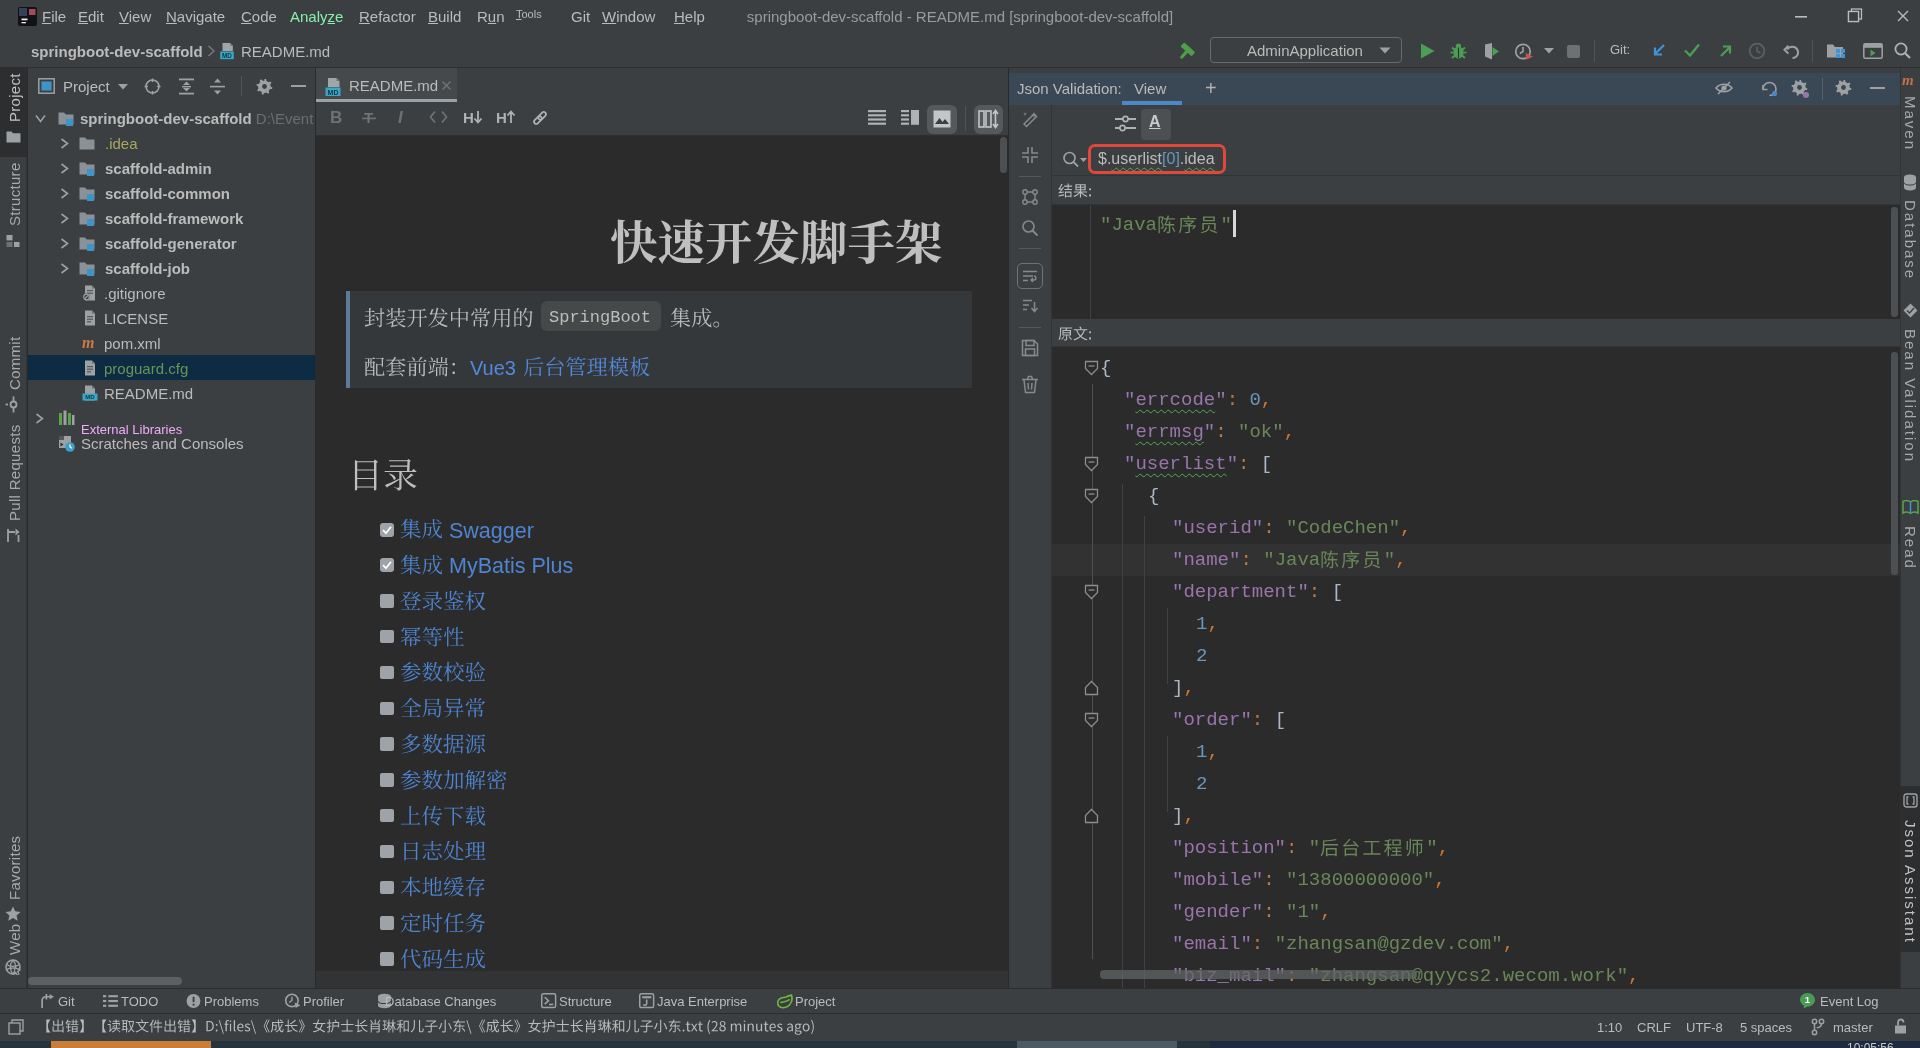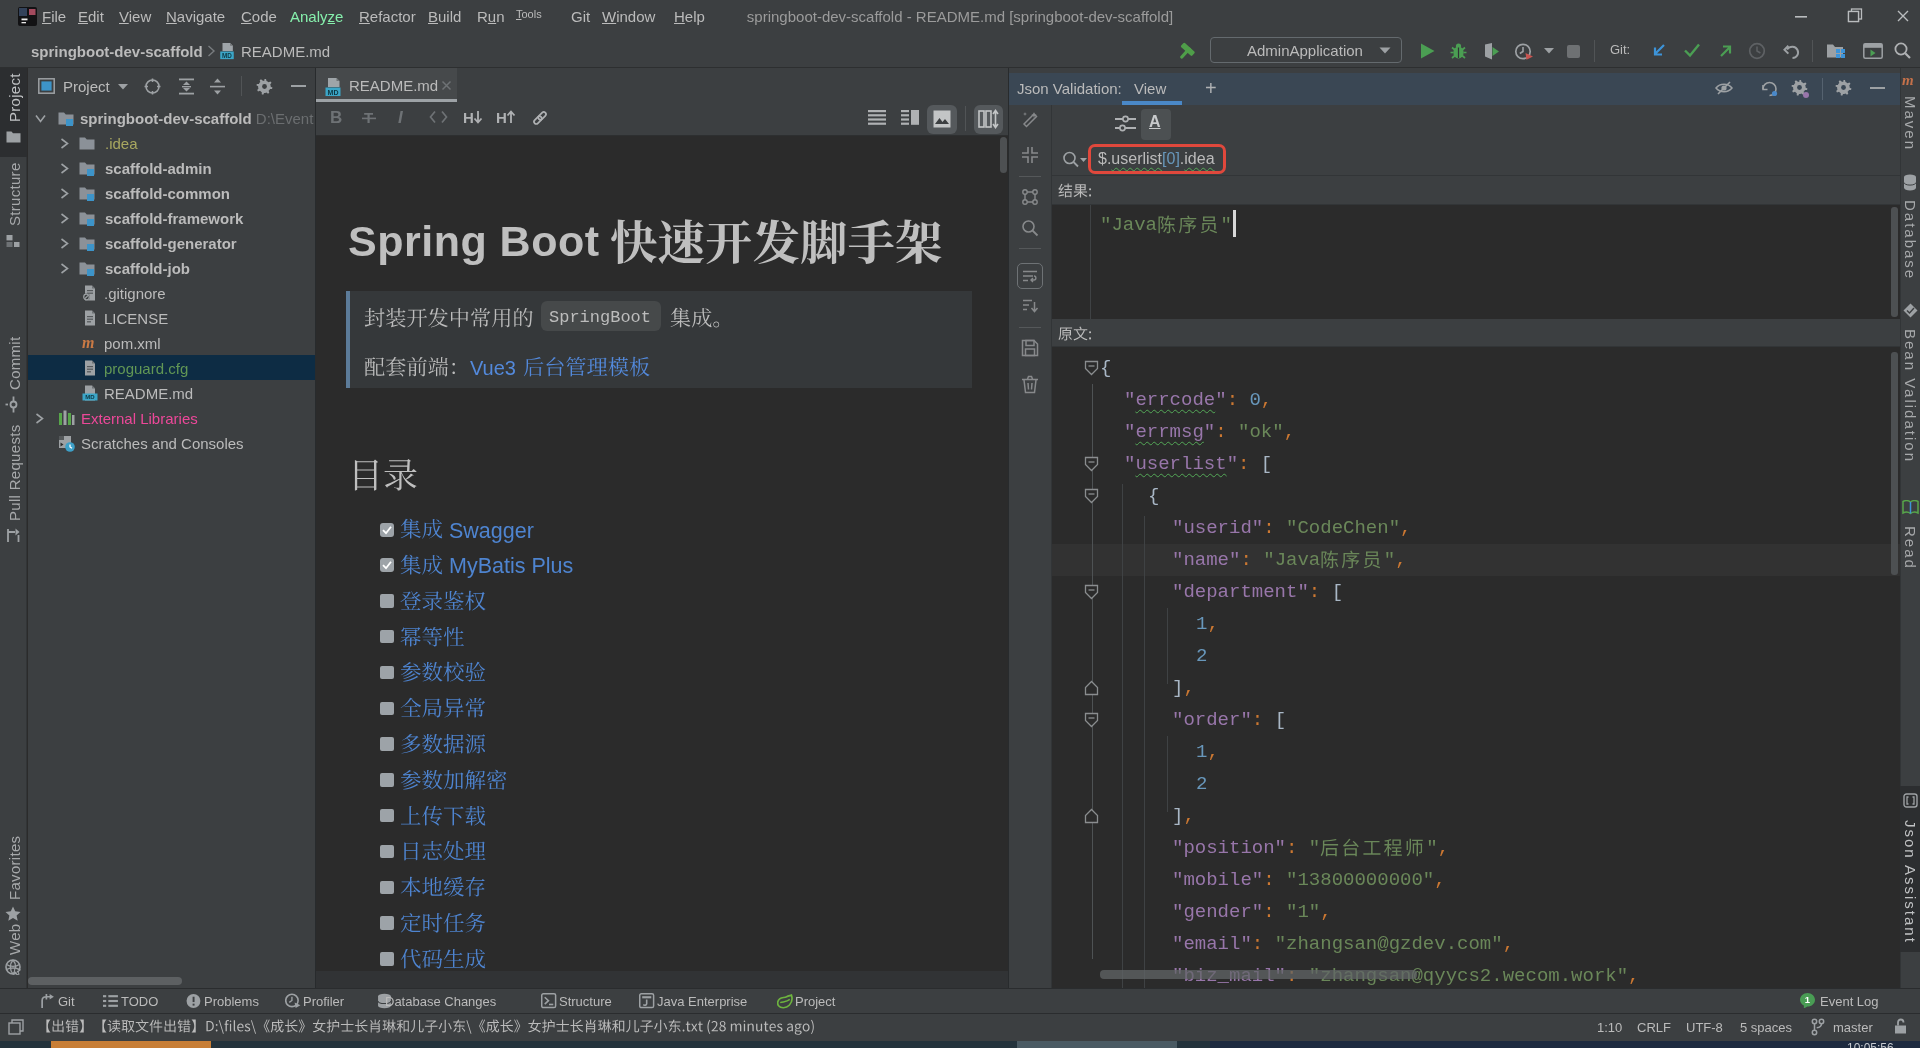--- a/index.html
+++ b/index.html
@@ -291,21 +291,21 @@
 <div class="abs" style="left:104px;top:385px;font-size:15px;color:#bbbbbb">README.md</div>
 <svg class="ic" style="left:35px;top:413px" width="9" height="11" viewBox="0 0 9 11">
     <path d="M1.5 1 L7.5 5.5 L1.5 10" stroke="#9da1a4" stroke-width="1.6" fill="none"></path>
   </svg>
 <svg class="ic" style="left:58px;top:410px" width="17" height="16" viewBox="0 0 17 16">
 <rect x="1" y="3" width="3" height="12" fill="#57a64a"></rect>
     <rect x="5.5" y="0.5" width="3" height="14.5" fill="#9da1a4"></rect>
 <rect x="10" y="3" width="3" height="12" fill="#57a64a"></rect>
     <rect x="14" y="5" width="2.5" height="10" fill="#9da1a4"></rect>
 </svg>
-<div class="abs" style="left:81px;top:410px;font-size:15px;color:#ec4899">External Libraries</div>
+<div class="abs" style="left:81px;top:422px;font-size:13px;color:#f0abfc">External Libraries</div>
 <svg class="ic" style="left:58px;top:435px" width="18" height="17" viewBox="0 0 18 17">
 <path d="M1 1 L13 1 L13 13 L1 13 Z" fill="#9da1a4"></path>
 <path d="M1 1 L6 1 L6 5 L1 5 Z" fill="#54585a"></path>
 <path d="M2.5 7.5 L5.5 9.5 L2.5 11.5 Z" fill="#2b2b2b"></path>
 <circle cx="12" cy="12" r="4.8" fill="#3da0c8"></circle>
 <path d="M12 9.5 L12 12 L14 13.2" stroke="#fff" stroke-width="1.3" fill="none"></path>
 </svg>
 <div class="abs" style="left:81px;top:435px;font-size:15px;color:#bbbbbb">Scratches and Consoles</div>
 <div class="abs" style="left:28px;top:977px;width:154px;height:8px;background:#5d6062;border-radius:4px"></div>
 <div class="abs" style="left:316px;top:68px;width:692px;height:920px;background:#2b2b2b"></div>
@@ -366,21 +366,20 @@
 </svg>
 <div class="abs" style="left:965px;top:106px;width:1px;height:25px;background:#515456"></div>
 <div class="abs" style="left:974px;top:105px;width:29px;height:29px;background:#55595c;border-radius:6px"></div>
 <svg class="ic" style="left:978px;top:109px" width="21" height="20" viewBox="0 0 21 20">
 <rect x="1" y="2" width="5" height="16" fill="none" stroke="#c3c5c6" stroke-width="1.6"></rect>
 <rect x="8" y="2" width="5" height="16" fill="none" stroke="#c3c5c6" stroke-width="1.6"></rect>
 <path d="M17.5 2 L17.5 18 M15 5 L17.5 1.5 L20 5 M15 15 L17.5 18.5 L20 15" stroke="#c3c5c6" stroke-width="1.6" fill="none"></path>
 </svg>
 <div class="abs" style="left:1000px;top:137px;width:7px;height:36px;background:#4d5052;border-radius:4px"></div>
 <div class="abs" style="left:316px;top:136px;width:684px;height:835px;overflow:hidden" id="prev">
-<div class="abs" style="left:32px;top:81px;font-size:43px;font-weight:bold;color:#bfbfbf;letter-spacing:0.5px">Spring Boot</div>
 <div style="position:absolute;left:294px;top:82.2px;"><svg width="332.5" height="48.5" viewBox="0 0 332.5 48.5" style="overflow:visible;">
         <path d="M7.8 1.5V46H8.9C10.9 46 13.2 44.9 13.2 44.5V3.6C14.5 3.4 14.9 2.8 15 2.2ZM4.8 10.6C5.1 13.7 3.7 17.1 2.5 18.6C1.3 19.5 0.8 20.9 1.5 22.2C2.5 23.7 4.8 23.5 5.7 22C7.1 20 7.5 15.9 5.6 10.6ZM13.8 10.4 13.3 10.5C14.2 12.6 15.2 15.7 15 18.3C18.3 21.7 22.9 14.8 13.8 10.4ZM35.5 12.4V24.3H29.8C30.2 20.8 30.3 16.9 30.3 12.4ZM24.7 1.9 24.7 11.1H17.6L18 12.4H24.7C24.7 16.9 24.7 20.8 24.4 24.3H14.4L14.8 25.6H24.3C23.4 34.1 20.8 39.9 13.4 44.4L13.9 45.1C24.8 41.1 28.5 35.1 29.6 25.8C30.7 33.2 33.5 41.2 41.9 44.9C42.2 41.5 43.8 39.9 46.7 39.3V38.7C36.6 36.2 32 31.5 30.4 25.6H45.6C46.2 25.6 46.7 25.4 46.8 24.9C45.5 23.1 42.9 20.3 42.9 20.3L40.7 24.3H40.6V13.2C41.5 13 42.2 12.6 42.5 12.3L37.5 8.5L35.1 11.1H30.3L30.3 3.9C31.4 3.8 31.9 3.3 32.1 2.6ZM51.4 2.5 51 2.7C52.9 5.5 55.2 9.5 55.9 12.8C60.9 16.6 65.2 6.5 51.4 2.5ZM55.1 36.2C53 37.5 50.4 39.3 48.5 40.4L52.3 45.9C52.6 45.6 52.8 45.3 52.7 44.8C54.2 42.2 56.6 38.7 57.5 37.1C58.1 36.3 58.6 36.2 59.2 37.1C63.2 42.8 67.5 45.1 77.2 45.1C81.6 45.1 86.8 45.1 90.3 45.1C90.5 42.9 91.7 41 93.9 40.5V39.9C88.6 40.2 84.2 40.3 78.9 40.3C69 40.3 63.9 39.3 60 35.5V20.7C61.3 20.4 62 20.1 62.4 19.6L56.9 15.2L54.3 18.6H49.1L49.4 19.9H55.1ZM75 21.3H70.3V14.6H75ZM88.2 3.9 85.1 7.6H80.4V3.3C81.7 3.1 82 2.7 82.2 2L75 1.3V7.6H63L63.4 9H75V13.3H70.6L65 11.1V25.3H65.8C67.9 25.3 70.3 24.1 70.3 23.7V22.7H73C71 27.6 67.5 32.6 63 36L63.4 36.6C68 34.6 71.9 32 75 28.8V39.3H76C78 39.3 80.4 38.1 80.4 37.6V26.2C83.4 28.7 86.9 32.3 88.4 35.4C93.9 38.2 96.5 27.7 80.4 25.3V22.7H85.1V24.4H86C87.8 24.4 90.4 23.3 90.4 23V15.5C91.4 15.3 92.1 14.9 92.4 14.5L87.1 10.5L84.6 13.3H80.4V9H92.3C93 9 93.5 8.7 93.7 8.2C91.6 6.4 88.2 3.9 88.2 3.9ZM80.4 14.6H85.1V21.3H80.4ZM133.9 2.2 131.1 5.9H98.6L99 7.3H108.7V21.4V22H96.7L97 23.4H108.7C108.4 32.1 106.4 39.5 96.5 45.5L96.9 45.9C111.8 41 114.3 32.3 114.6 23.4H123V45.7H124C127.1 45.7 128.9 44.5 128.9 44.1V23.4H140C140.6 23.4 141.1 23.1 141.3 22.6C139.5 20.7 136.1 17.7 136.1 17.7L133.3 22H128.9V7.3H137.8C138.5 7.3 139 7.1 139.1 6.6C137.2 4.8 133.9 2.2 133.9 2.2ZM114.7 21.3V7.3H123V22H114.7ZM171.7 2.9 171.2 3.2C172.9 5.4 174.9 8.7 175.5 11.7C180.5 15.5 185.3 5.7 171.7 2.9ZM182.9 10.6 179.7 14.7H165.1C166 11.2 166.7 7.6 167.2 3.9C168.3 3.8 168.9 3.4 169.1 2.6L161.1 1.4C160.8 5.7 160.2 10.2 159.2 14.7H153.6C154.5 12.2 155.7 8.6 156.4 6.4C157.6 6.5 158.1 5.9 158.4 5.4L151.1 3.4C150.6 5.7 149 10.8 147.8 14C147.1 14.3 146.4 14.7 146 15.1L151.3 18.5L153.4 16.1H158.9C156.5 26.1 152 35.9 143.7 42.9L144.3 43.4C152.1 39.1 157.3 33.1 160.8 26.2C161.9 29.5 163.6 32.8 166.4 35.9C161.8 40.1 155.8 43.3 148.4 45.5L148.7 46.1C157.2 44.8 164 42.3 169.3 38.7C172.7 41.5 177.2 43.9 183.3 45.9C183.8 42.7 185.6 41.2 188.6 40.8L188.7 40.1C182.4 38.9 177.4 37.3 173.4 35.5C176.9 32.3 179.6 28.5 181.5 24.1C182.8 24 183.3 23.8 183.7 23.4L178.5 18.5L175.1 21.6H162.9C163.6 19.8 164.2 17.9 164.7 16.1H187.2C187.9 16.1 188.4 15.8 188.5 15.3C186.4 13.4 182.9 10.6 182.9 10.6ZM162.3 22.9H175.3C173.9 26.7 171.8 30.2 169.1 33.2C165.3 30.7 162.8 27.8 161.5 24.8ZM218 7.9 216.2 10.6H215.8V3.5C216.9 3.4 217.3 2.9 217.3 2.3L211.4 1.8V10.6H206.9L207.3 12H211.4V21.1H206.2L206.6 22.5H210.9C210.4 26.5 208.7 33.2 207.2 35.8C206.9 36.1 205.9 36.3 205.9 36.3L208.1 41.7C208.5 41.6 208.9 41.3 209.1 40.8C212.2 39.5 215.1 38.1 217.2 37C217.3 38.1 217.3 39.2 217.2 40.2C220.8 44.3 224.9 35.4 215.9 26.8L215.3 27C216 29.4 216.7 32.5 217.1 35.4L209 36.2C211.4 33.1 214 28.5 215.6 25.1C216.5 25.1 217 24.7 217.2 24.2L212.6 22.5H220.9C221.3 22.5 221.7 22.4 221.9 22V46.1H222.6C224.7 46.1 226.2 44.9 226.2 44.4V7.2H229.9V32C229.9 32.5 229.8 32.8 229.2 32.8C228.7 32.8 226.8 32.6 226.8 32.6V33.4C228 33.6 228.6 34.1 228.9 34.8C229.2 35.5 229.3 36.8 229.4 38.2C233.8 37.8 234.4 36 234.4 32.5V7.8C235.3 7.6 235.9 7.3 236.2 6.9L231.5 3.4L229.5 5.8H226.4L221.9 3.7V21.4C220.6 20 218.7 18.2 218.7 18.2L216.8 21.1H215.8V12H220.1C220.7 12 221.2 11.7 221.3 11.2C220.1 9.8 218 7.9 218 7.9ZM201.1 26.5H198.1L198.2 20.9V16.7H201.1ZM193.6 4.1V20.9C193.6 29.4 193.8 38.6 191.2 45.7L191.9 46C196.6 40.9 197.7 34.2 198.1 27.8H201.1V39.7C201.1 40.3 200.9 40.6 200.3 40.6C199.6 40.6 197 40.3 197 40.3V41C198.5 41.3 199.2 41.8 199.6 42.6C200 43.3 200.2 44.5 200.3 46C205.2 45.5 205.8 43.7 205.8 40.2V6.6C206.6 6.4 207.2 6 207.5 5.7L202.8 2L200.7 4.6H199L193.6 2.5ZM201.1 15.3H198.2V5.9H201.1ZM273.1 1.5C266.1 4.5 252.6 7.8 241.5 9.3L241.6 10C247 10 252.8 9.8 258.4 9.4V17.3H241.3L241.7 18.6H258.4V27.5H238.7L239.1 28.9H258.4V38.5C258.4 39.1 258.1 39.5 257.2 39.5C255.7 39.5 248.3 39.1 248.3 39.1V39.7C251.7 40.2 253 40.8 254.2 41.8C255.3 42.7 255.7 44.1 255.9 46C263.3 45.5 264.5 42.7 264.5 38.7V28.9H282.6C283.3 28.9 283.8 28.6 284 28.1C281.6 26.2 277.9 23.5 277.9 23.5L274.6 27.5H264.5V18.6H280.5C281.2 18.6 281.8 18.4 281.9 17.9C279.7 16 276 13.3 276 13.3L272.7 17.3H264.5V8.7C268.6 8.3 272.5 7.7 275.6 7C277.3 7.7 278.4 7.6 278.9 7.1ZM305.6 23.1V29H286.5L286.9 30.4H301.7C298.4 35.6 292.9 41 286.4 44.5L286.7 45C294.4 42.8 301 39.3 305.6 34.8V46.1H306.7C308.9 46.1 311.5 45.1 311.5 44.6L311.6 30.4C314.7 37.2 319.9 42 326.9 44.8C327.6 41.9 329.2 40.1 331.4 39.6L331.5 39C324.6 37.8 317 34.7 312.7 30.4H329.6C330.2 30.4 330.7 30.1 330.9 29.6C328.7 27.7 325.2 25.1 325.2 25.1L322.1 29H311.6L311.5 25.1C312.8 24.9 313.2 24.4 313.3 23.7L312.2 23.7H312.4C314.6 23.7 317 22.4 317 21.9V20H323V23H323.9C325.9 23 328.6 21.8 328.6 21.4V8.4C329.5 8.2 330.1 7.8 330.4 7.5L325.1 3.4L322.6 6.2H317.2L311.6 3.9V23.6ZM323 18.7H317V7.6H323ZM294.6 1.5C294.5 3.5 294.5 5.6 294.4 7.7H286.9L287.3 9.1H294.2C293.6 14.4 291.8 19.9 286.2 24.8L286.8 25.5C295.7 20.9 298.4 14.8 299.4 9.1H303.4C303.1 14.4 302.5 17.4 301.7 18.1C301.4 18.4 301.1 18.5 300.4 18.5C299.5 18.5 297.2 18.3 295.9 18.2L295.8 18.9C297.4 19.2 298.6 19.7 299.2 20.5C299.8 21.1 300 22.4 299.9 23.9C302.2 23.9 303.9 23.4 305.2 22.5C307.3 21 308.2 17.5 308.6 9.9C309.6 9.7 310.1 9.5 310.5 9.1L305.7 5.2L303 7.7H299.6C299.8 6.2 300 4.7 300.1 3.3C301.1 3.2 301.5 2.7 301.6 2.1Z" fill="#bfbfbf"></path>
       </svg></div>
 <div class="abs" style="left:30px;top:155px;width:626px;height:97px;background:#35383a;border-left:4px solid #5c7b99"></div>
 <div style="position:absolute;left:48px;top:171.3px;"><svg width="169.6" height="21.6" viewBox="0 0 169.6 21.6" style="overflow:visible;">
         <path d="M11.9 8.7 11.6 8.8C12.3 10 13.1 11.9 13.1 13.4C14.4 14.8 15.9 11.5 11.9 8.7ZM16.4 1.2V6.1H10.3L10.4 6.7H16.4V18.1C16.4 18.5 16.2 18.6 15.8 18.6C15.3 18.6 13 18.4 13 18.4V18.8C14 18.9 14.6 19.1 14.9 19.3C15.2 19.5 15.4 19.9 15.4 20.4C17.5 20.1 17.7 19.4 17.7 18.3V6.7H20.1C20.4 6.7 20.6 6.6 20.6 6.3C20 5.7 18.9 4.8 18.9 4.8L18 6.1H17.7V2C18.3 2 18.5 1.7 18.5 1.4ZM5 1.1V4.5H1.4L1.6 5.1H5V8.7H0.8L1 9.4H10.6C10.9 9.4 11.1 9.3 11.2 9C10.5 8.4 9.4 7.5 9.4 7.5L8.5 8.7H6.4V5.1H10.1C10.4 5.1 10.6 5 10.7 4.8C10 4.1 8.9 3.3 8.9 3.3L8 4.5H6.4V2C6.9 1.9 7.1 1.7 7.2 1.4ZM5 9.9V12.9H1.2L1.4 13.5H5V17.3C3.2 17.6 1.7 17.9 0.8 18L1.7 19.9C1.9 19.8 2.1 19.7 2.2 19.4C6.3 18.3 9.2 17.3 11.3 16.6L11.2 16.3L6.4 17.1V13.5H10.2C10.5 13.5 10.7 13.4 10.8 13.2C10.1 12.5 9.1 11.7 9.1 11.7L8.1 12.9H6.4V10.7C7 10.6 7.2 10.4 7.2 10.1ZM23.2 2.2 23 2.4C23.7 3.1 24.5 4.3 24.6 5.3C25.9 6.4 27.2 3.6 23.2 2.2ZM39.7 11.3 38.6 12.5H32.6C33.5 12.4 33.8 10.6 30.7 10.3L30.5 10.5C31.1 10.9 31.8 11.7 32 12.4C32.1 12.4 32.3 12.5 32.4 12.5H22.2L22.3 13.1H29.9C27.9 14.7 25.2 16.1 22.1 17L22.3 17.4C24.3 17 26.2 16.4 27.8 15.7V18.1C27.8 18.4 27.7 18.6 26.8 19.1L27.8 20.4C27.9 20.4 28 20.2 28.1 20C30.7 19.3 33.1 18.4 34.5 18L34.4 17.6C32.5 18 30.6 18.3 29.2 18.6V15C30.3 14.5 31.2 13.8 32 13.1H32.1C33.6 16.8 36.5 19.1 40.4 20.4C40.6 19.7 41 19.3 41.6 19.2L41.7 18.9C39.3 18.4 37.1 17.5 35.3 16.2C36.7 15.7 38.1 15.1 39 14.6C39.4 14.7 39.6 14.7 39.8 14.4L38.1 13.3C37.4 14 36 15.1 34.8 15.8C33.9 15 33.1 14.1 32.6 13.1H40.9C41.2 13.1 41.4 13 41.5 12.8C40.8 12.1 39.7 11.3 39.7 11.3ZM22.3 8.4 23.5 9.9C23.6 9.8 23.7 9.6 23.8 9.3C25.2 8.3 26.4 7.4 27.2 6.7V11.4H27.5C28 11.4 28.6 11.1 28.6 10.9V1.8C29.1 1.7 29.3 1.5 29.4 1.2L27.2 1V6.1C25.1 7.1 23.2 8.1 22.3 8.4ZM36.3 1.2 34.2 0.9V4.5H29.4L29.5 5.2H34.2V9H29.8L29.9 9.6H40.1C40.4 9.6 40.6 9.5 40.6 9.3C40 8.6 38.9 7.8 38.9 7.8L37.9 9H35.6V5.2H40.9C41.2 5.2 41.4 5 41.5 4.8C40.8 4.2 39.7 3.3 39.7 3.3L38.7 4.5H35.6V1.7C36.1 1.7 36.3 1.5 36.3 1.2ZM60 1.5 59 2.7H44.1L44.2 3.4H48.9V9.5V9.9H43.2L43.4 10.5H48.8C48.7 14.3 47.7 17.5 43.2 20L43.5 20.3C48.9 18.1 50.1 14.4 50.3 10.5H55.6V20.3H55.8C56.6 20.3 57 20 57 19.8V10.5H62.4C62.7 10.5 62.9 10.4 63 10.2C62.3 9.5 61.2 8.6 61.2 8.6L60.2 9.9H57V3.4H61.3C61.6 3.4 61.8 3.3 61.8 3C61.1 2.4 60 1.5 60 1.5ZM50.3 9.5V3.4H55.6V9.9H50.3ZM76.8 1.5 76.6 1.7C77.6 2.6 78.8 4.1 79.2 5.2C80.7 6.3 81.8 3.1 76.8 1.5ZM81.9 5.3 80.8 6.6H73C73.4 5 73.7 3.4 73.9 1.7C74.4 1.7 74.7 1.5 74.8 1.2L72.5 0.8C72.3 2.7 72 4.7 71.5 6.6H67.8C68.2 5.5 68.7 4.1 69 3.2C69.5 3.3 69.8 3.1 69.9 2.8L67.8 2.1C67.5 3.1 66.8 5 66.3 6.3C66 6.4 65.6 6.5 65.4 6.7L67 8L67.7 7.2H71.3C70.1 11.9 67.9 16.3 64.2 19.1L64.5 19.3C67.7 17.4 69.8 14.5 71.3 11.3C71.9 13 72.8 14.7 74.6 16.3C72.7 17.9 70.1 19.2 66.9 20L67.1 20.4C70.6 19.7 73.4 18.6 75.5 17C77.1 18.2 79.4 19.3 82.5 20.2C82.6 19.5 83.2 19.3 84 19.2L84 18.9C80.8 18.1 78.3 17.2 76.5 16.1C78.2 14.6 79.4 12.8 80.3 10.6C80.8 10.6 81 10.6 81.2 10.4L79.6 8.9L78.7 9.8H72C72.3 8.9 72.5 8.1 72.8 7.2H83.2C83.4 7.2 83.7 7.1 83.7 6.9C83 6.2 81.9 5.3 81.9 5.3ZM71.7 10.4H78.7C78 12.4 76.9 14.1 75.5 15.5C73.3 14 72.2 12.4 71.6 10.7ZM102.2 11.6H96V6H102.2ZM96.8 1.2 94.6 0.9V5.4H88.6L87 4.7V14.2H87.3C87.9 14.2 88.4 13.9 88.4 13.8V12.2H94.6V20.4H94.9C95.4 20.4 96 20 96 19.8V12.2H102.2V14H102.4C102.9 14 103.6 13.7 103.6 13.5V6.3C104.1 6.2 104.4 6 104.6 5.9L102.8 4.5L102 5.4H96V1.8C96.6 1.7 96.8 1.5 96.8 1.2ZM88.4 11.6V6H94.6V11.6ZM110.7 1.2 110.5 1.4C111.3 2.1 112.3 3.4 112.4 4.5C113.8 5.5 115 2.4 110.7 1.2ZM109.7 13.5V19.4H109.9C110.5 19.4 111.1 19.1 111.1 19V14.1H115.9V20.3H116.1C116.8 20.3 117.2 19.9 117.2 19.8V14.1H122.1V17.3C122.1 17.6 122 17.7 121.6 17.7C121.1 17.7 119 17.6 119 17.6V17.9C120 18 120.5 18.2 120.8 18.4C121.1 18.6 121.2 19 121.3 19.4C123.3 19.2 123.5 18.5 123.5 17.5V14.3C123.9 14.3 124.3 14.1 124.4 13.9L122.6 12.6L121.9 13.5H117.2V11.3H120.5V12.1H120.7C121.1 12.1 121.8 11.7 121.9 11.6V8.2C122.2 8.1 122.5 7.9 122.7 7.8L121 6.6L120.3 7.3H112.8L111.4 6.7V12.3H111.6C112.1 12.3 112.7 12 112.7 11.9V11.3H115.9V13.5H111.2L109.7 12.8ZM112.7 10.6V8H120.5V10.6ZM121.1 1.1C120.5 2.3 119.7 3.8 119 4.9H117.3V1.8C117.8 1.7 118 1.5 118 1.2L115.9 1V4.9H109.9C109.9 4.5 109.8 4.2 109.7 3.8H109.3C109.4 5.3 108.6 6.6 107.7 7.1C107.3 7.4 107 7.8 107.2 8.3C107.5 8.8 108.2 8.7 108.7 8.3C109.3 7.9 109.9 6.9 109.9 5.5H123.8C123.6 6.2 123.2 7.1 122.9 7.7L123.2 7.8C123.9 7.3 125 6.4 125.5 5.7C125.9 5.7 126.2 5.7 126.3 5.5L124.7 3.9L123.8 4.9H119.7C120.6 4.1 121.7 3.1 122.3 2.3C122.8 2.4 123.1 2.2 123.2 2ZM132.2 8H137.2V12.5H132C132.1 11.3 132.2 10.1 132.2 8.9ZM132.2 7.4V3.1H137.2V7.4ZM130.8 2.5V8.9C130.8 13 130.5 17 128 20.1L128.3 20.3C130.6 18.3 131.5 15.8 131.9 13.1H137.2V20.2H137.4C138.1 20.2 138.6 19.8 138.6 19.7V13.1H144.1V18.1C144.1 18.4 143.9 18.6 143.5 18.6C143.1 18.6 140.8 18.4 140.8 18.4V18.7C141.8 18.9 142.3 19 142.7 19.3C143 19.5 143.1 19.9 143.1 20.3C145.2 20.1 145.4 19.4 145.4 18.3V3.4C145.9 3.3 146.3 3.1 146.4 2.9L144.6 1.5L143.8 2.5H132.4L130.8 1.7ZM144.1 8V12.5H138.6V8ZM144.1 7.4H138.6V3.1H144.1ZM160 9.1 159.7 9.2C160.8 10.3 162.1 12.2 162.3 13.6C163.8 14.8 165.1 11.3 160 9.1ZM155.5 1.5 153.2 1C153 2.1 152.7 3.6 152.4 4.7H151.7L150.3 4V19.7H150.5C151.1 19.7 151.6 19.4 151.6 19.2V17.5H156.1V19.1H156.2C156.7 19.1 157.4 18.7 157.4 18.6V5.6C157.8 5.5 158.2 5.3 158.3 5.2L156.6 3.8L155.8 4.7H153.1C153.6 3.8 154.3 2.7 154.7 1.9C155.1 1.9 155.4 1.8 155.5 1.5ZM156.1 5.3V10.6H151.6V5.3ZM151.6 11.2H156.1V16.9H151.6ZM163.4 1.6 161.2 1C160.5 4.2 159.1 7.5 157.8 9.6L158.1 9.8C159.3 8.6 160.3 7.1 161.2 5.3H166.4C166.2 12.6 165.9 17.4 165.1 18.2C164.9 18.4 164.7 18.5 164.3 18.5C163.8 18.5 162.3 18.3 161.3 18.2L161.3 18.6C162.1 18.7 163 19 163.4 19.2C163.7 19.5 163.8 19.9 163.8 20.3C164.8 20.3 165.7 20 166.2 19.3C167.2 18.1 167.6 13.3 167.8 5.5C168.2 5.4 168.5 5.3 168.7 5.2L167 3.7L166.1 4.7H161.5C161.9 3.8 162.2 2.9 162.6 2C163 2 163.3 1.8 163.4 1.6Z" fill="#bcbcbc"></path>
       </svg></div>
 <div class="abs" style="left:225px;top:165px;width:120px;height:30px;background:#46494a;border-radius:6px"></div>
 <div class="abs" style="left:233px;top:172px;font-size:17px;color:#bcbcbc;font-family:'Liberation Mono',monospace">SpringBoot</div>
 <div style="position:absolute;left:354px;top:171.3px;"><svg width="63.6" height="21.6" viewBox="0 0 63.6 21.6" style="overflow:visible;">

